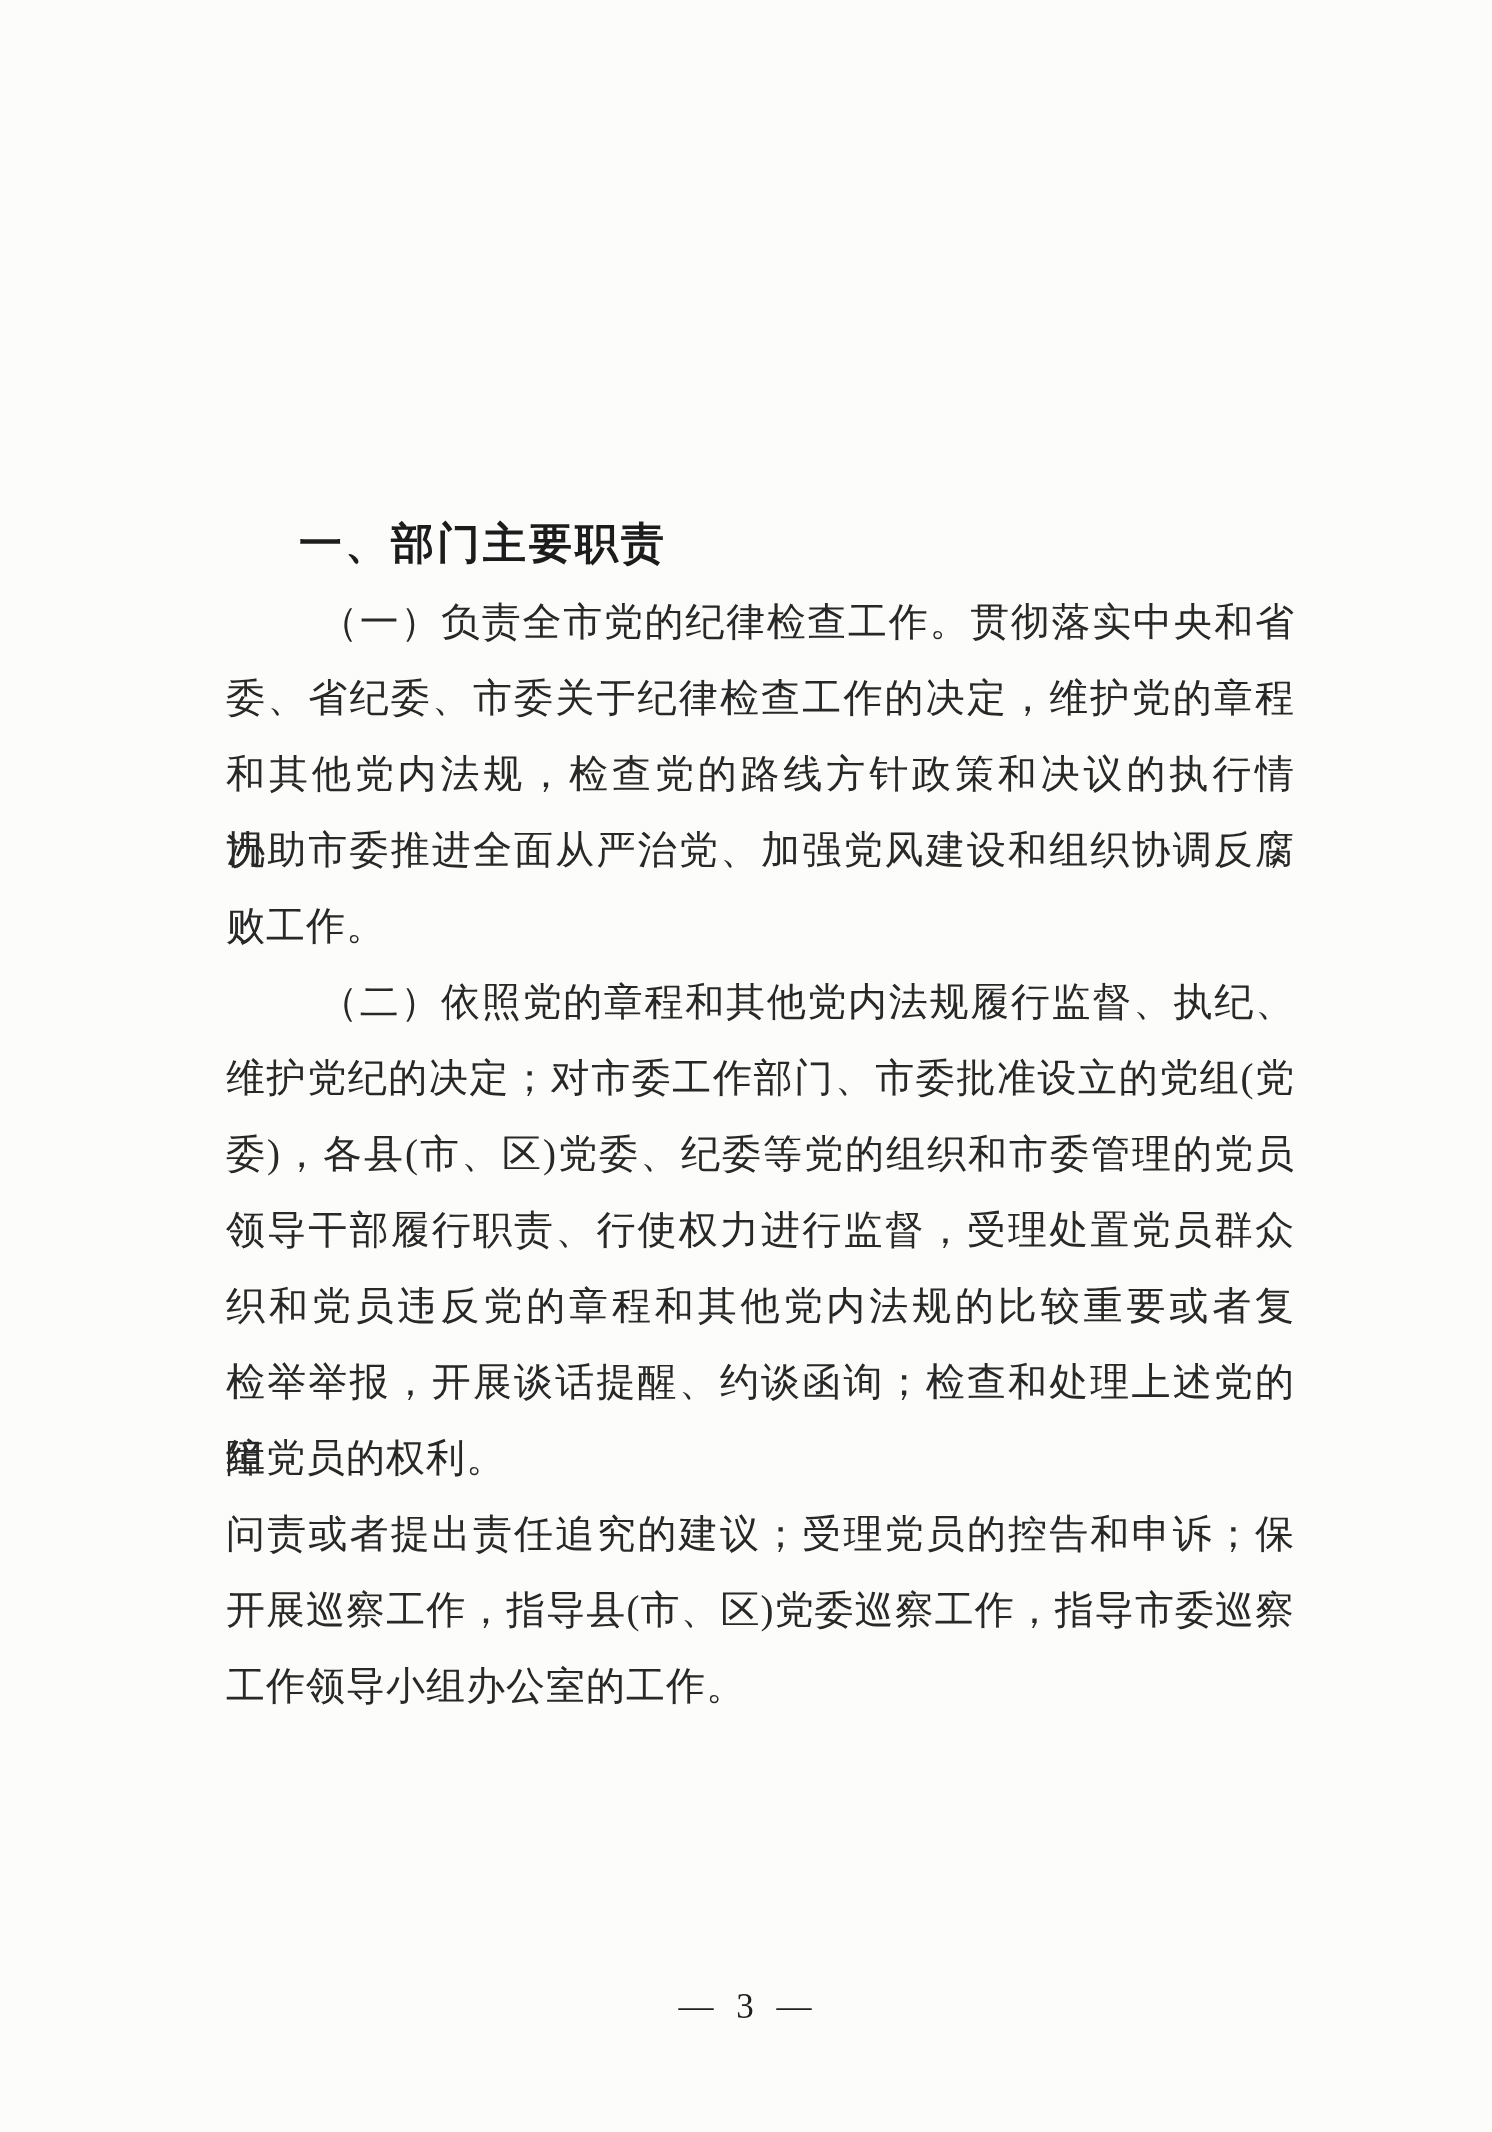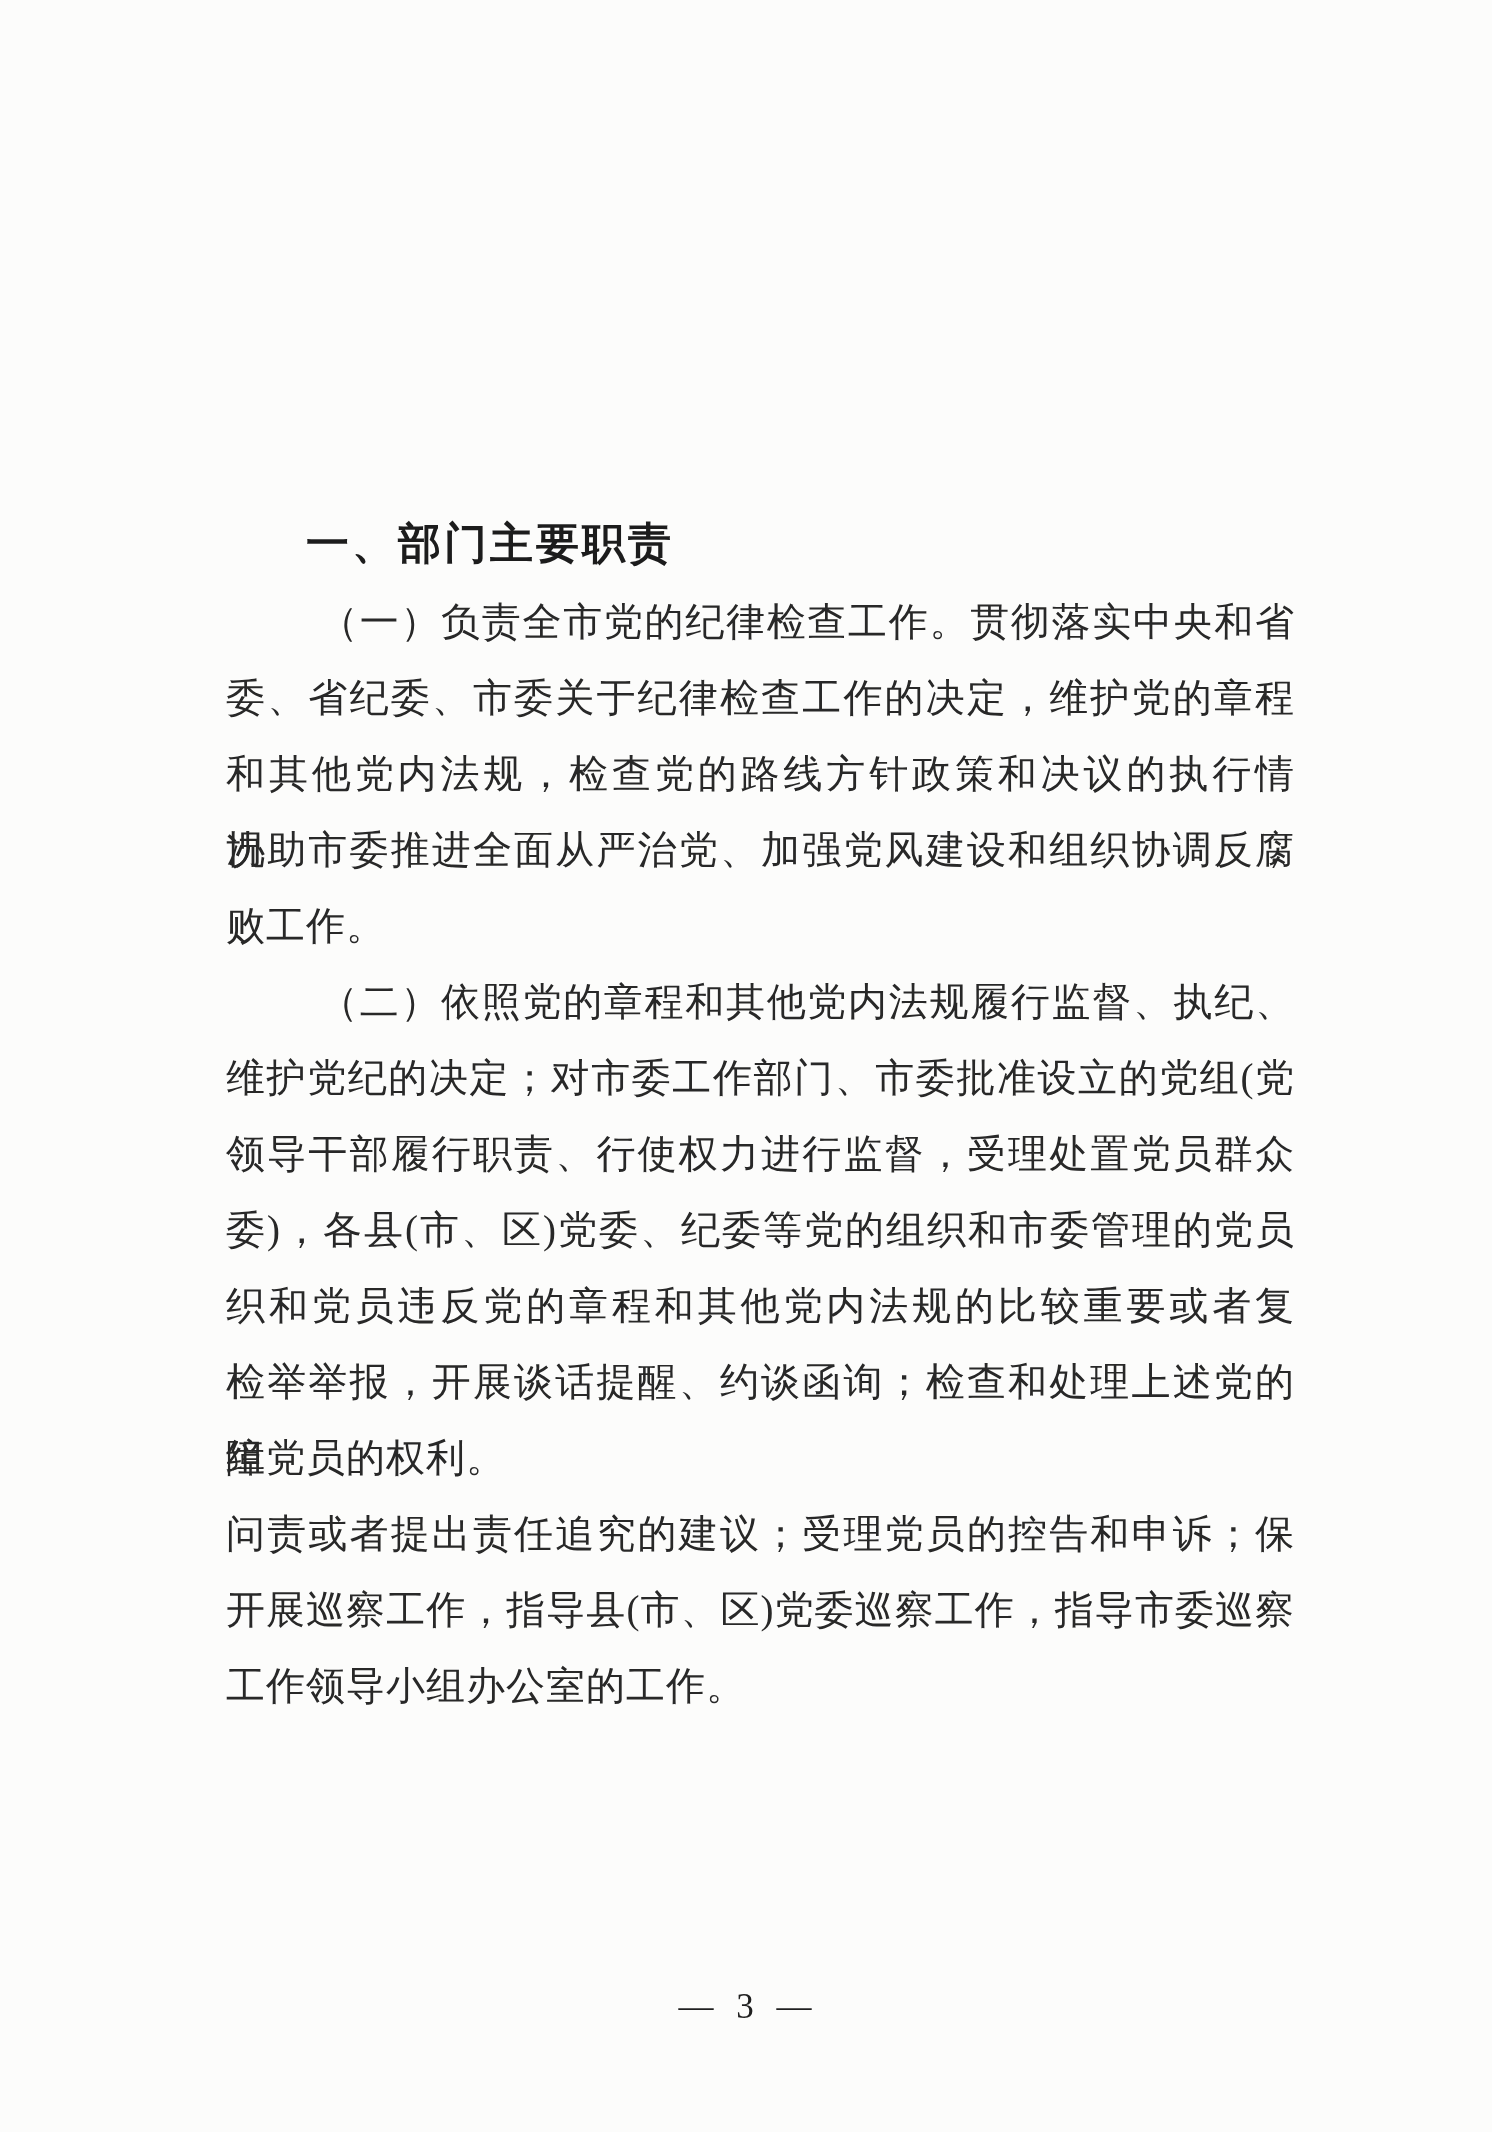--- a/index.html
+++ b/index.html
@@ -30,21 +30,21 @@
     font-size: 55px;
     line-height: 78px;
     letter-spacing: 3px;
     color: #161616;
     white-space: nowrap;
   }
   
   .heading {
     position: absolute;
     top: 515px;
-    left: 306px;
+    left: 299px;
     margin: 0;
     font-family: "Liberation Sans", sans-serif;
     font-weight: 700;
     font-size: 43px;
     line-height: 56px;
     letter-spacing: 3px;
     color: #1c1c1c;
     white-space: nowrap;
   }
   
@@ -101,22 +101,22 @@
   <main class="body-block">
 
     <p class="line first fill">（一）负责全市党的纪律检查工作。贯彻落实中央和省</p>
     <p class="line fill">委、省纪委、市委关于纪律检查工作的决定，维护党的章程</p>
     <p class="line fill">和其他党内法规，检查党的路线方针政策和决议的执行情况，</p>
     <p class="line fill">协助市委推进全面从严治党、加强党风建设和组织协调反腐</p>
     <p class="line last">败工作。</p>
 
     <p class="line first fill">（二）依照党的章程和其他党内法规履行监督、执纪、</p>
     <p class="line fill">维护党纪的决定；对市委工作部门、市委批准设立的党组(党</p>
+    <p class="line fill">委)，各县(市、区)党委、纪委等党的组织和市委管理的党员</p>
     <p class="line fill">领导干部履行职责、行使权力进行监督，受理处置党员群众</p>
-    <p class="line fill">委)，各县(市、区)党委、纪委等党的组织和市委管理的党员</p>
     <p class="line fill">织和党员违反党的章程和其他党内法规的比较重要或者复</p>
     <p class="line fill">检举举报，开展谈话提醒、约谈函询；检查和处理上述党的组</p>
     <p class="line last">障党员的权利。</p>
     <p class="line fill">问责或者提出责任追究的建议；受理党员的控告和申诉；保</p>
 
     <p class="line fill">开展巡察工作，指导县(市、区)党委巡察工作，指导市委巡察</p>
     <p class="line last">工作领导小组办公室的工作。</p>
   </main>
 
   <footer class="pagenum">— 3 —</footer>

